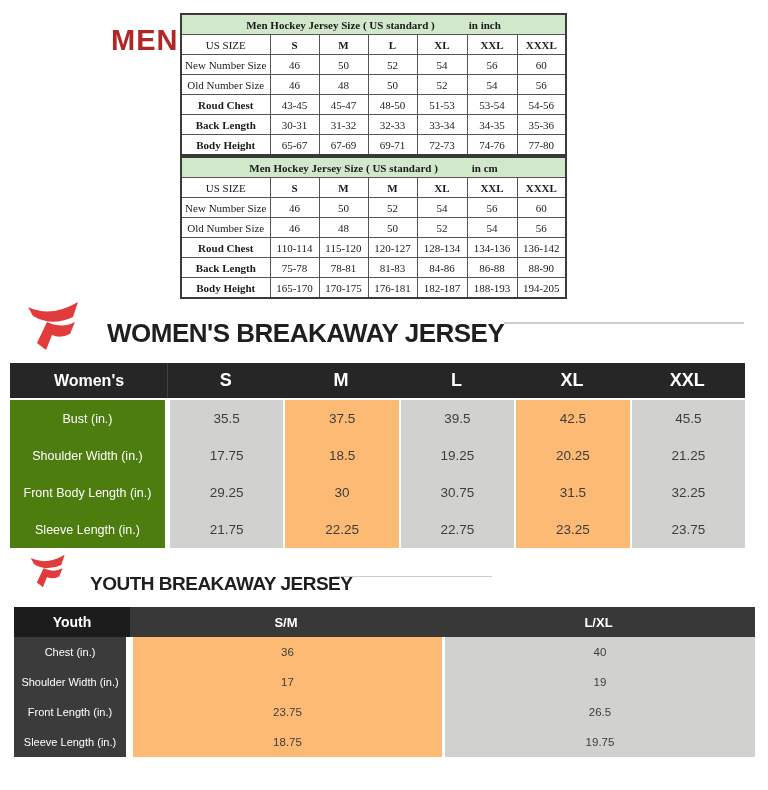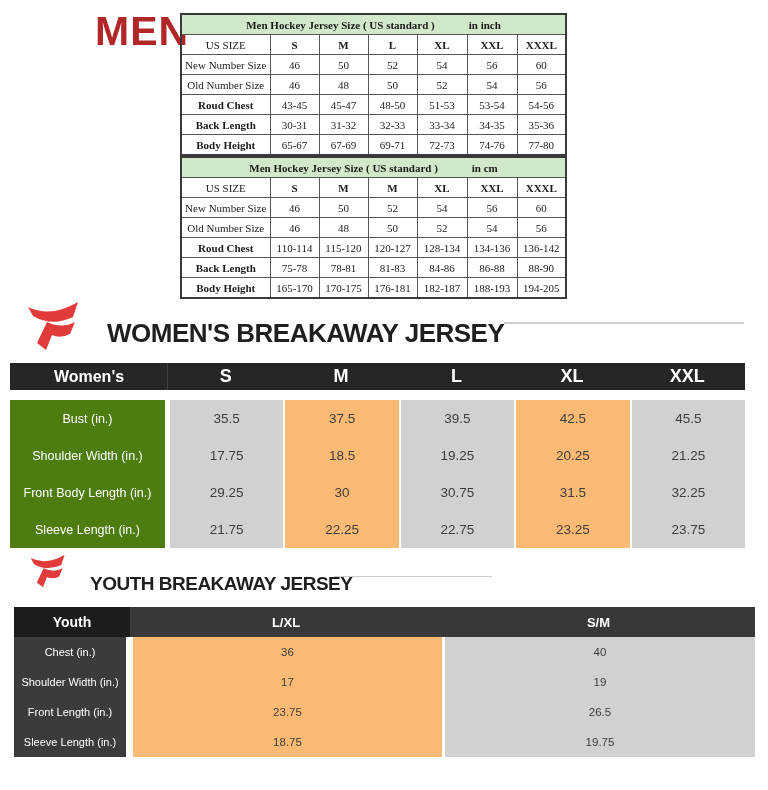--- a/index.html
+++ b/index.html
@@ -2,23 +2,23 @@
 <html><head>
 <meta charset="utf-8">
 <style>
   html,body{margin:0;padding:0;background:#ffffff;}
   .page{
     position:relative;width:768px;height:790px;background:#ffffff;
     font-family:"Liberation Sans",sans-serif;overflow:hidden;
   }
   
   .men-label{
-    position:absolute;left:95px;top:8px;margin:0;
+    position:absolute;left:95px;top:8px;margin:16px;
     font-family:"Liberation Sans",sans-serif;
-    font-size:41px;font-weight:800;letter-spacing:1px;color:#b12727;
+    font-size:29px;font-weight:800;letter-spacing:1px;color:#b12727;
   }
   .men-tables{position:absolute;left:172px;top:13px;width:388px;margin-left:8px;}
   table.men-table{
     border-collapse:collapse;table-layout:fixed;width:386px;
     font-family:"Liberation Serif",serif;font-size:11px;color:#1a1a1a;
     border:2px solid #3a3a3a;
   }
   table.men-table td{
     border:1px solid #555;height:19px;padding:0 2px;
     text-align:center;vertical-align:middle;white-space:nowrap;overflow:hidden;
@@ -36,21 +36,21 @@
     font-family:"Liberation Sans",sans-serif;letter-spacing:-0.5px;white-space:nowrap;
   }
   .heading-rule{position:absolute;height:2px;background:#cccccc;}
   .logo{position:absolute;}
   
   .w-table{
     position:absolute;left:10px;top:363px;width:735px;
     display:grid;grid-template-columns:158px repeat(5,1fr);
     grid-auto-rows:37px;
   }
-  .w-table .hrow{height:27px;}
+  .w-table .hrow{height:35px;}
   .w-head{
     background:#262626;color:#ffffff;display:flex;align-items:center;justify-content:center;
     font-size:18px;font-weight:600;height:35px;
   }
   .w-corner{font-size:16px;box-shadow:inset -1px 0 0 rgba(255,255,255,0.12);}
   .w-label{
     background:#4d7c0f;color:#ffffff;display:flex;align-items:center;justify-content:center;
     font-size:12.5px;border-right:3px solid #ffffff;text-align:center;
   }
   .w-cell{
@@ -283,22 +283,22 @@
 
   <section>
     <svg class="logo" style="left:28px;top:553px;" width="38" height="36" viewBox="0 0 56 52">
       <path d="M4,7 Q27,18 54,2 L49,17 Q28,27 9,16 Z" fill="#e13b3b"></path>
       <path d="M23,22 Q38,29 51,22 L46,34 Q36,39 28,35 L22,50 L13,43 Z" fill="#e13b3b"></path>
     </svg>
     <h2 class="brand-heading" style="left:78px;top:561px;font-size:19px;">YOUTH BREAKAWAY JERSEY</h2>
     <div class="heading-rule" style="left:334px;top:576px;width:158px;height:1px;"></div>
     <div class="y-table" id="youth-table">
         <div class="y-head y-corner">Youth</div>
+        <div class="y-head">S/M</div>
         <div class="y-head">L/XL</div>
-        <div class="y-head">S/M</div>
         <div class="y-label">Chest (in.)</div>
         <div class="y-cell col-plain">36</div>
         <div class="y-cell col-shade">40</div>
         <div class="y-label">Shoulder Width (in.)</div>
         <div class="y-cell col-plain">17</div>
         <div class="y-cell col-shade">19</div>
         <div class="y-label">Front Length (in.)</div>
         <div class="y-cell col-plain">23.75</div>
         <div class="y-cell col-shade">26.5</div>
         <div class="y-label">Sleeve Length (in.)</div>

